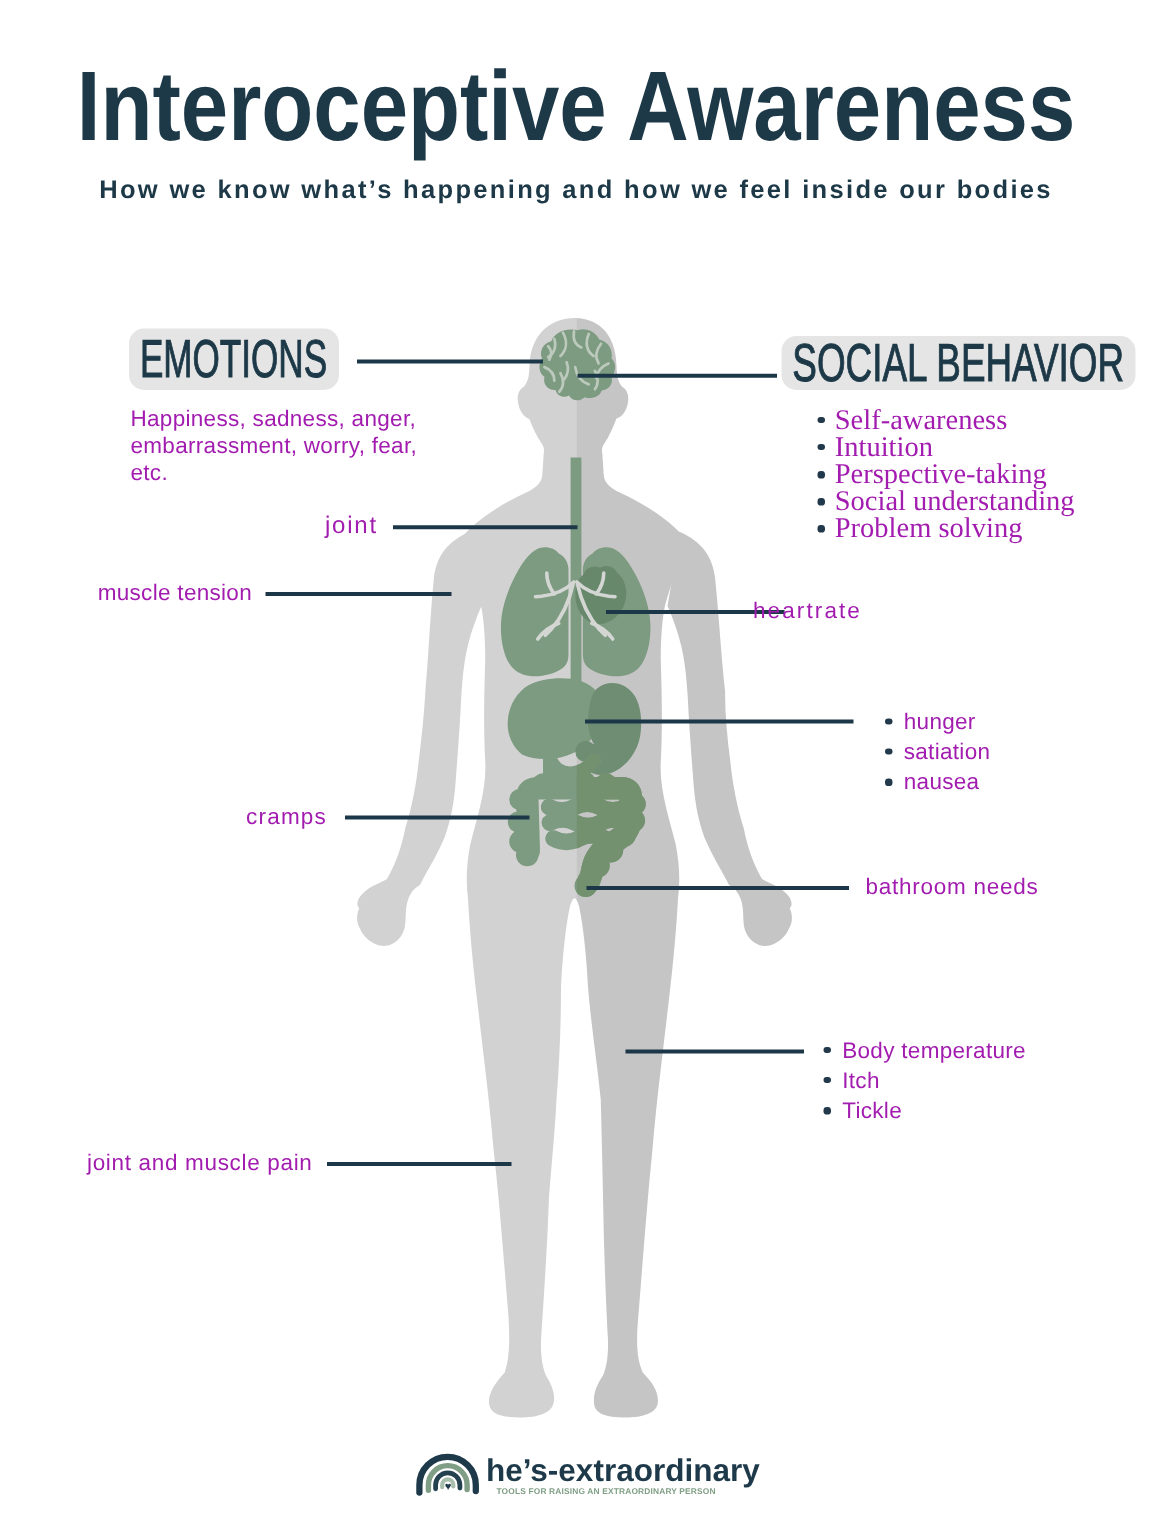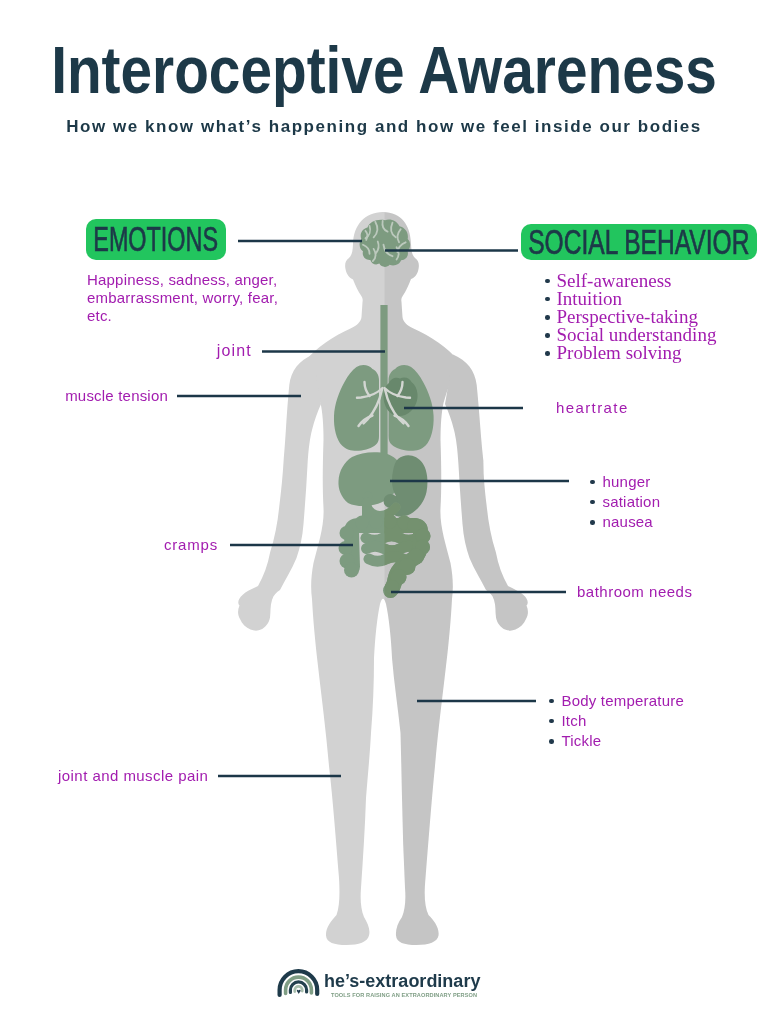--- a/index.html
+++ b/index.html
@@ -4,21 +4,21 @@
 <style>
   html,body{margin:0;padding:0;}
   body{width:768px;height:1024px;background:#ffffff;font-family:"Liberation Sans",sans-serif;overflow:hidden;}
   .page{position:relative;width:768px;height:778px;}
   .abs{position:absolute;}
   h1{position:absolute;left:-3px;top:37px;width:768px;text-align:center;margin:0;
      font-size:66px;font-weight:700;color:#1d3948;line-height:66px;}
   h1 span{display:inline-block;transform:scaleX(0.86);transform-origin:center;white-space:nowrap;}
   .subtitle{position:absolute;left:0;top:117px;width:768px;text-align:center;
      font-size:17px;font-weight:700;color:#1d3948;letter-spacing:1.55px;}
-  .tag{position:absolute;background:#22c55e;border-radius:10px;color:#1d3948;
+  .tag{position:absolute;background:#e5e5e5;border-radius:10px;color:#1d3948;
      font-weight:400;display:flex;align-items:center;justify-content:center;}
   .tag span{white-space:nowrap;-webkit-text-stroke:0.7px #1d3948;}
   .hw{position:absolute;color:#a21caf;font-size:15px;letter-spacing:0.2px;font-weight:400;white-space:nowrap;line-height:18px;}
   .dot{display:inline-block;width:4.5px;height:4.5px;border-radius:50%;background:#21394b;vertical-align:middle;margin-right:7px;margin-top:-2px;}
   .dot8{margin-right:8px;}
 </style>
 </head>
 <body>
 <div class="page">
   <h1><span>Interoceptive Awareness</span></h1>
@@ -381,31 +381,31 @@
   <div class="hw" style="left:545px;top:271.5px;line-height:18.1px;font-size:19px;letter-spacing:0;font-family:Liberation Serif, serif;">
     <span class="dot"></span>Self-awareness<br>
     <span class="dot"></span>Intuition<br>
     <span class="dot"></span>Perspective-taking<br>
     <span class="dot"></span>Social understanding<br>
     <span class="dot"></span>Problem solving
   </div>
 
   <div class="hw" style="right:516px;top:341.5px;font-size:16px;letter-spacing:1.2px;">joint</div>
   <div class="hw" style="right:600px;top:387px;">muscle tension</div>
-  <div class="hw" style="left:556px;top:399px;letter-spacing:1.4px;">heartrate</div>
+  <div class="hw" style="left:502px;top:399px;letter-spacing:1.4px;">heartrate</div>
   <div class="hw" style="left:590px;top:472px;line-height:20.2px;"><span class="dot dot8"></span>hunger<br><span class="dot dot8"></span>satiation<br><span class="dot dot8"></span>nausea</div>
   <div class="hw" style="right:550px;top:536px;letter-spacing:0.8px;">cramps</div>
   <div class="hw" style="left:577px;top:583px;letter-spacing:0.5px;">bathroom needs</div>
   <div class="hw" style="left:549px;top:691px;line-height:20.2px;"><span class="dot dot8"></span>Body temperature<br><span class="dot dot8"></span>Itch<br><span class="dot dot8"></span>Tickle</div>
   <div class="hw" style="left:58px;top:767px;letter-spacing:0.45px;">joint and muscle pain</div>
 
   <svg class="abs" style="left:275px;top:966px;" width="48" height="36" viewBox="0 0 48 36">
     <g fill="none" stroke-linecap="round">
       <path d="M 4.6 29 L 4.6 24 A 18.8 18.8 0 0 1 42.2 24 L 42.2 28" stroke="#1e3a4a" stroke-width="4.2"></path>
       <path d="M 10.6 27.5 L 10.6 24 A 12.9 12.9 0 0 1 36.4 24 L 36.4 27" stroke="#7f9e85" stroke-width="3.6"></path>
       <path d="M 15.4 26.5 L 15.4 24 A 8.1 8.1 0 0 1 31.6 24 L 31.6 26" stroke="#24414f" stroke-width="3.2"></path>
       <path d="M 19.8 25.5 L 19.8 24 A 3.7 3.7 0 0 1 27.2 24 L 27.2 25" stroke="#a9bfae" stroke-width="2.8"></path>
     </g>
     <text x="23.7" y="27.5" font-size="7.5" font-family="Liberation Sans" fill="#1e3a4a" text-anchor="middle">♥</text>
   </svg>
-  <div class="abs" style="left:324px;top:971px;font-size:18px;font-weight:700;color:#1e3a4a;letter-spacing:0px;white-space:nowrap;line-height:20px;">he’s-extraordinary</div>
+  <div class="abs" style="left:324px;top:971px;font-size:21px;font-weight:700;color:#1e3a4a;letter-spacing:0px;white-space:nowrap;line-height:20px;">he’s-extraordinary</div>
   <div class="abs" style="left:331px;top:992px;font-size:5.6px;font-weight:700;color:#7f9e85;letter-spacing:0.1px;white-space:nowrap;line-height:6px;">TOOLS FOR RAISING AN EXTRAORDINARY PERSON</div>
 </div>
 
 </body></html>

